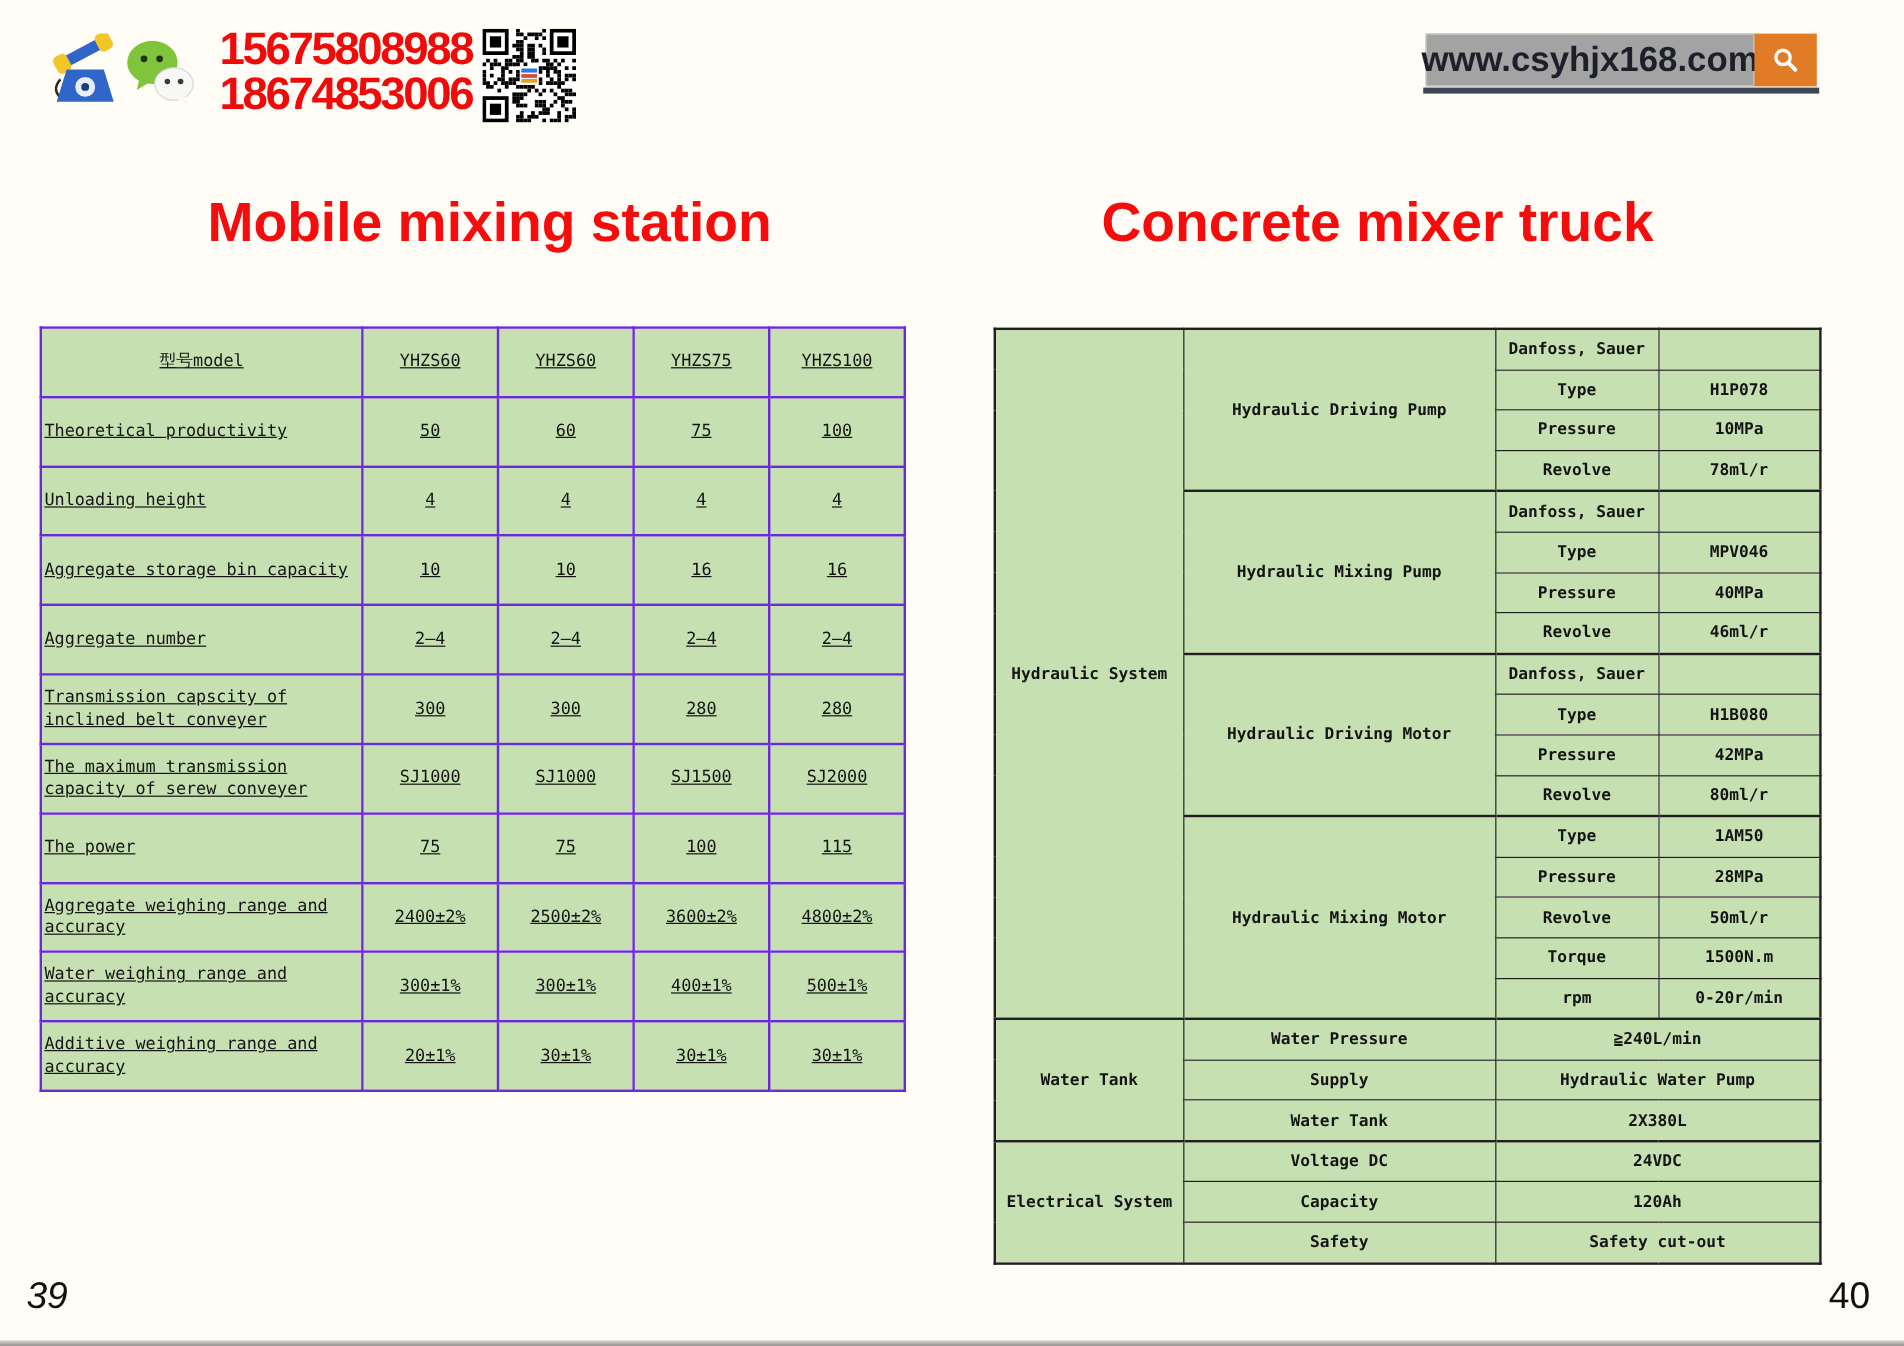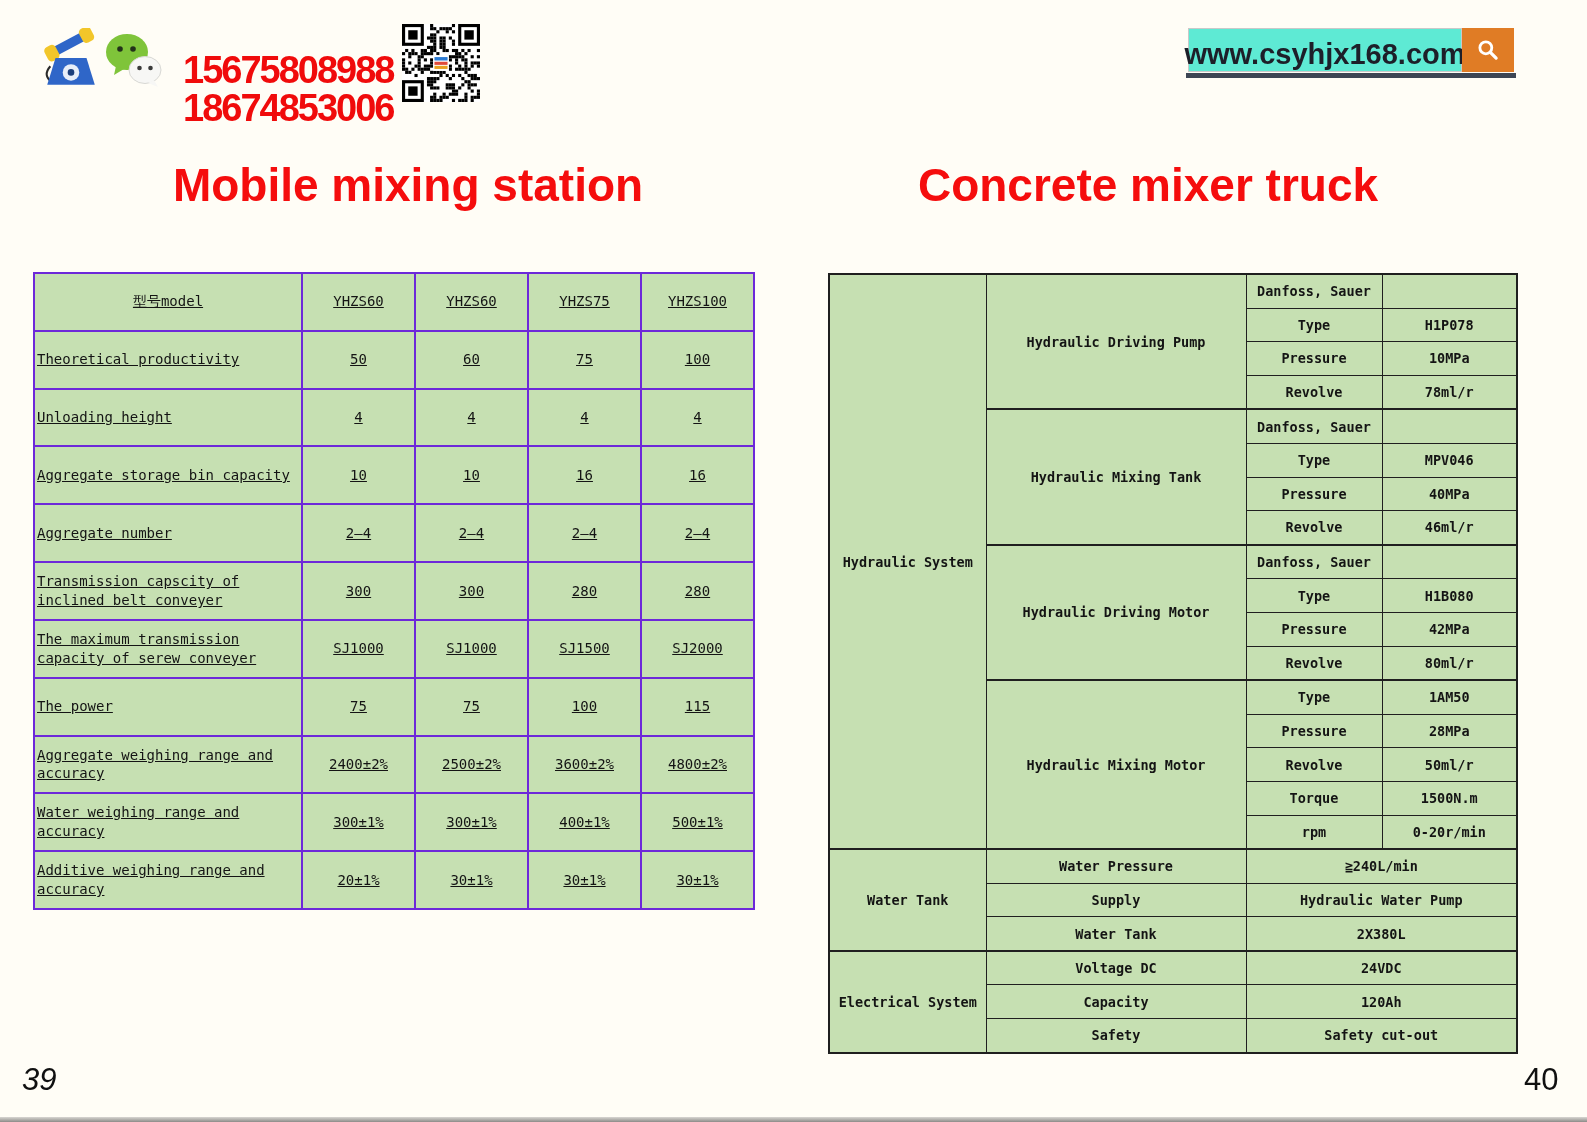--- a/index.html
+++ b/index.html
@@ -9,29 +9,29 @@
     font-family:"Liberation Sans",sans-serif;
   }
   .abs{position:absolute;}
 
   
   #phone-icon{left:40px;top:28px;width:62px;height:64px;}
   #wechat-icon{left:102px;top:26px;width:64px;height:66px;}
   #phone-numbers{
     left:183px;top:22px;width:240px;
     color:#f00b0b;font-weight:bold;font-size:38px;line-height:38px;
-    letter-spacing:-2px;white-space:nowrap;margin-top:29px;
+    letter-spacing:-2px;white-space:nowrap;
   }
   #qr-code{left:402px;top:24px;width:78px;height:78px;background:#fff;}
 
   #search-wrap{left:1186px;top:28px;width:330px;height:52px;}
   .search-box{
     position:absolute;left:2px;top:0;width:274px;height:44px;
-    background:#5eead4;border:1px solid #c9c9c9;box-sizing:border-box;
-    display:flex;align-items:flex-end;justify-content:center;
+    background:#a3a3a3;border:1px solid #c9c9c9;box-sizing:border-box;
+    display:flex;align-items:center;justify-content:center;
     font-size:29px;color:#1d1f29;font-weight:bold;letter-spacing:0px;
   }
   .search-btn{
     position:absolute;left:276px;top:0;width:52px;height:44px;
     background:#e07c25;display:flex;align-items:center;justify-content:center;cursor:pointer;
   }
   .search-underline{position:absolute;left:0;top:45px;width:330px;height:5px;background:#3d4654;}
 
   
   .panel-title{
@@ -423,21 +423,21 @@
       </tr>
       <tr>
         <td>Pressure</td>
         <td>10MPa</td>
       </tr>
       <tr>
         <td>Revolve</td>
         <td>78ml/r</td>
       </tr>
       <tr>
-        <td rowspan="4" class="tsep">Hydraulic Mixing Tank</td>
+        <td rowspan="4" class="tsep">Hydraulic Mixing Pump</td>
         <td class="tsep">Danfoss, Sauer</td>
         <td class="tsep"></td>
       </tr>
       <tr>
         <td>Type</td>
         <td>MPV046</td>
       </tr>
       <tr>
         <td>Pressure</td>
         <td>40MPa</td>

